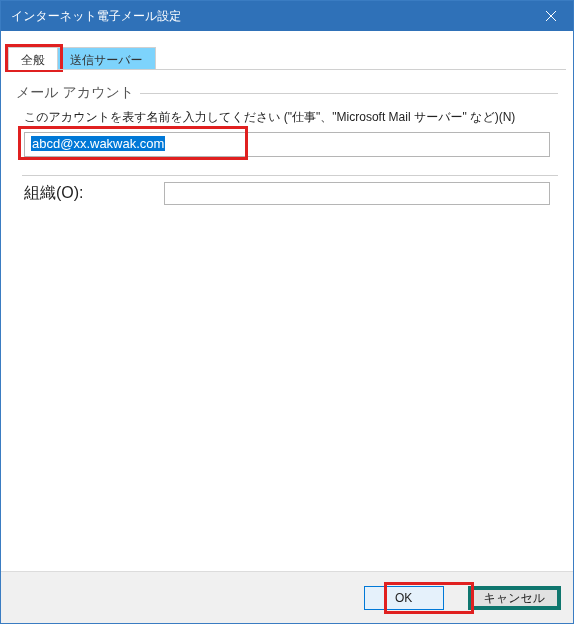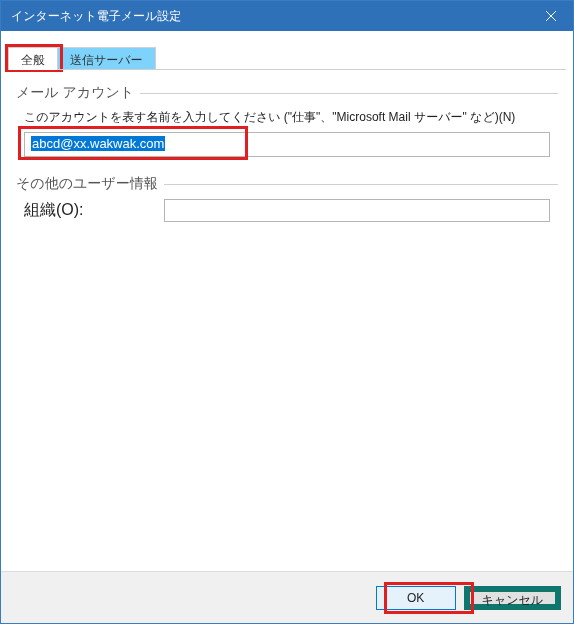--- a/index.html
+++ b/index.html
@@ -150,27 +150,27 @@
     width: 230px; height: 34px;
   }
   .btnbar {
     height: 52px;
     border-top:1px solid #dcdcdc;
     background:#f0f0f0;
     display:flex;
     align-items:center;
     justify-content:flex-end;
     padding: 0 12px;
-    gap: 8px;
+    gap: 24px;
     position: relative;
   }
   .btn {
     min-width: 80px;
     height: 24px;
-    border:6px solid #0f766e;
+    border:4px solid #0f766e;
     background:#e1e1e1;
     font-size:12px;
     color:#222;
     cursor:pointer;
     font-family:inherit;
     padding: 0 12px;
   }
   .btn.default {
     border:1px solid #0078d7;
     background:#e5f1fb;
@@ -217,21 +217,20 @@
         <div class="account-input-wrap">
           <div class="account-input text-input">
             <span class="seltext">abcd@xx.wakwak.com</span>
           </div>
           <div class="red-box"></div>
         </div>
       </div>
 
       <div class="groupbox">
         <div class="group-header">
-          <span>その他のユーザー情報</span>
           <div class="line"></div>
         </div>
         <div class="field-row">
           <div class="field-label">組織(O):</div>
           <input class="text-input" style="flex: 1 1 0%;" type="text" value="">
         </div>
       </div>
 
     </div>
   </div>

